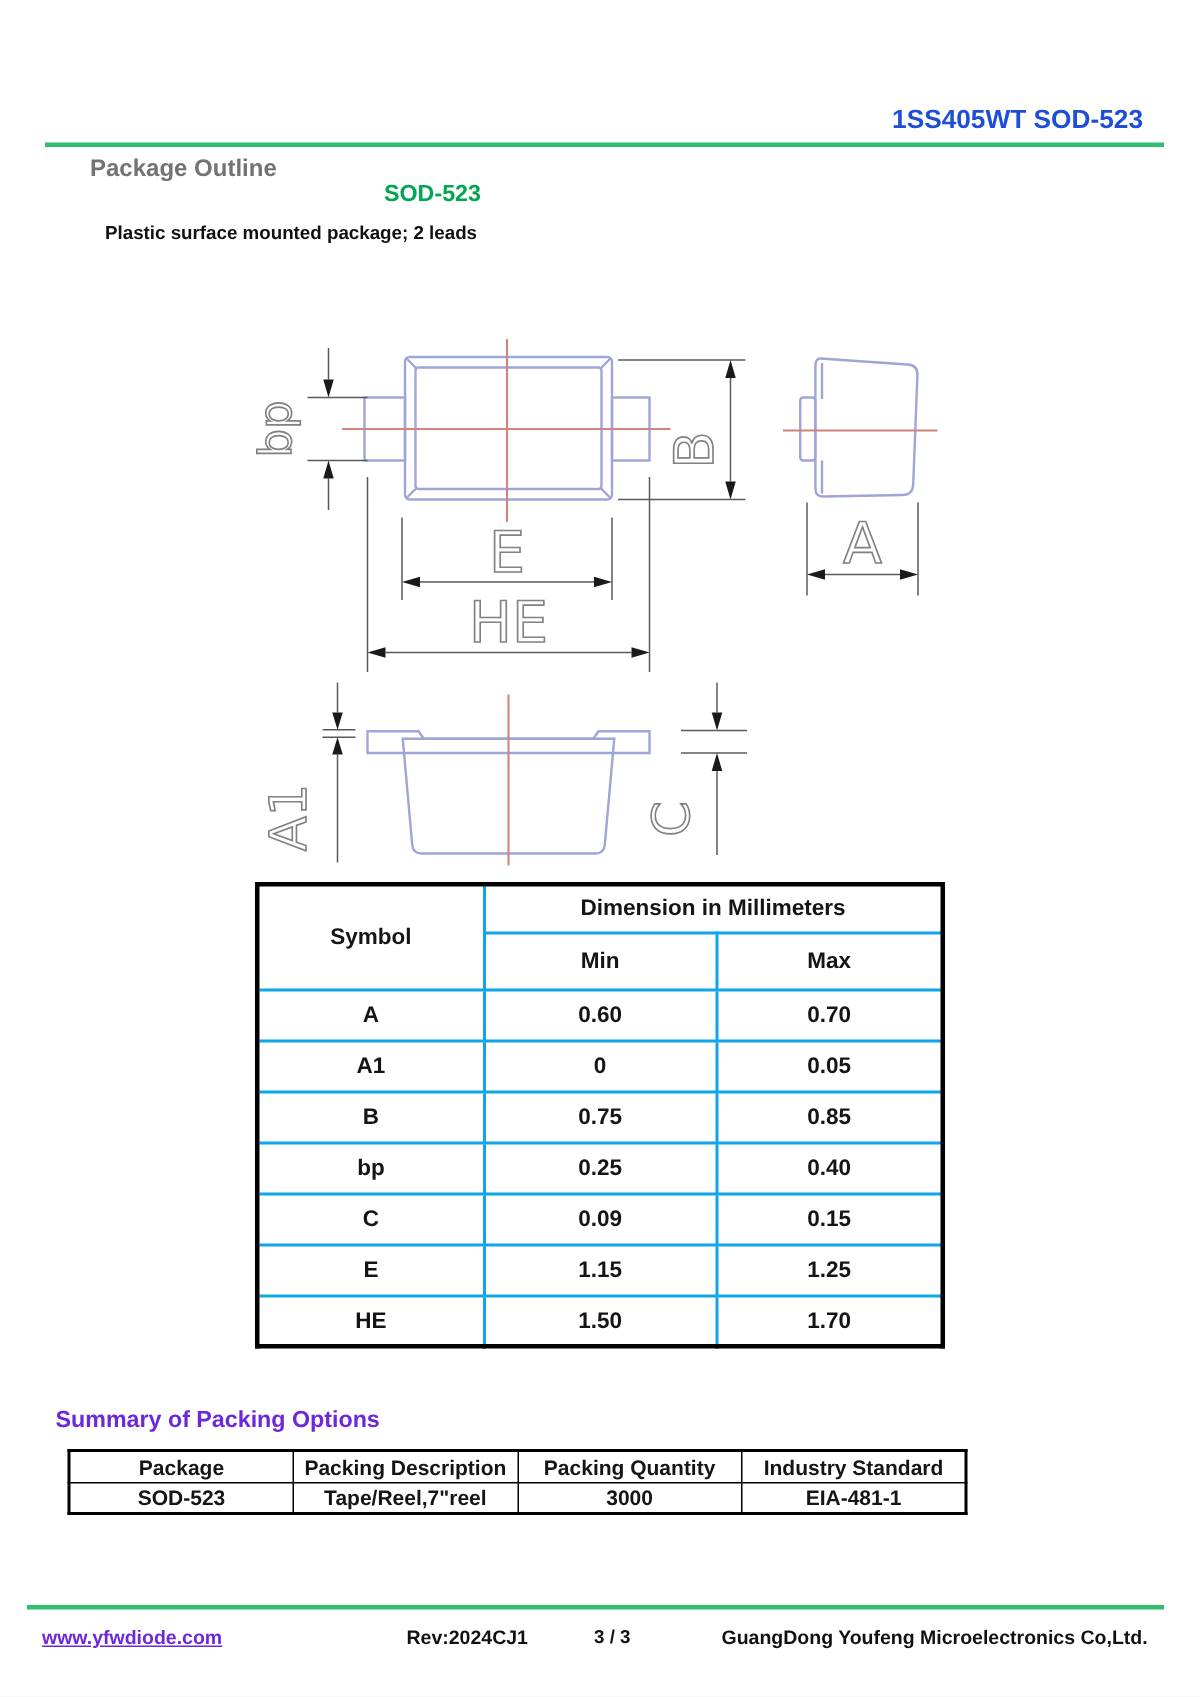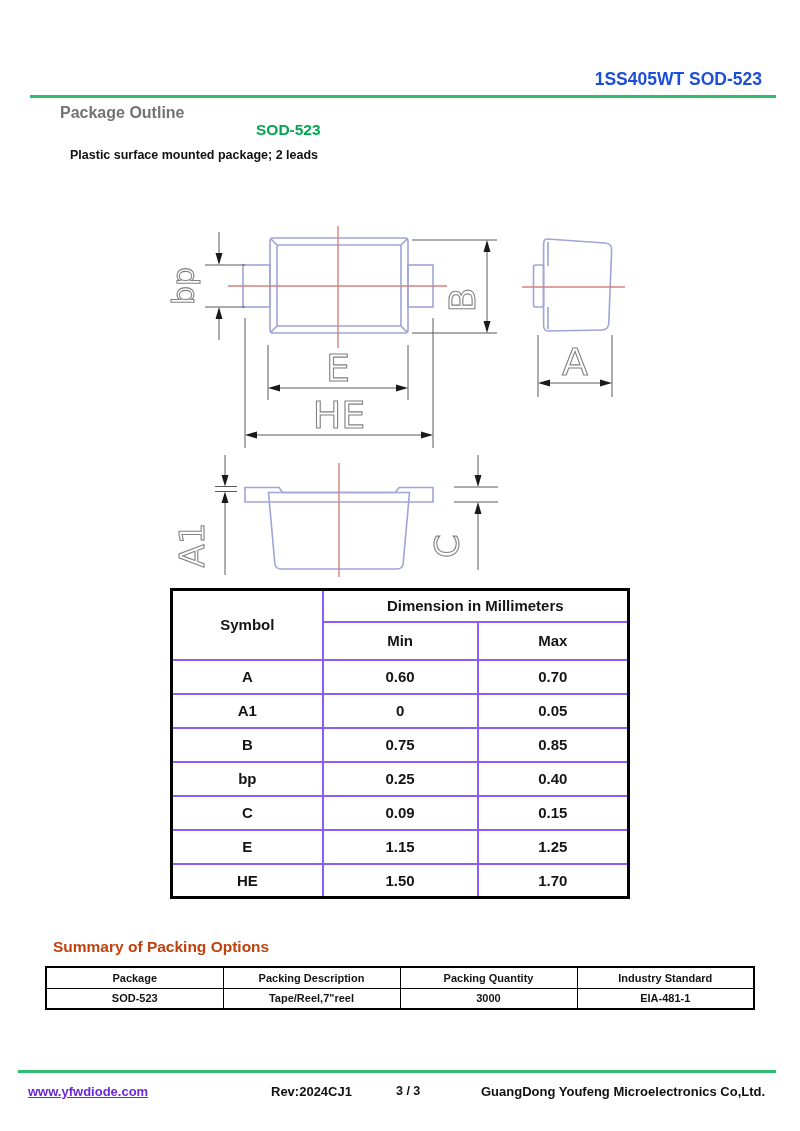--- a/index.html
+++ b/index.html
@@ -17,35 +17,35 @@
   .logo-cn { font-size:25px; font-weight:bold; color:#111; letter-spacing:4px; margin-top:1px;
              font-family:"Liberation Sans","DejaVu Sans",sans-serif; }
   .part-title { position:absolute; top:69px; right:38px; font-size:17.5px; font-weight:bold; color:#1d4ed8; }
   .rule { position:absolute; height:2.6px; background:#2FBE6E; }
   .rule-top { left:30px; top:95px; width:746px; }
   .rule-bottom { left:18px; top:1070px; width:758px; }
   
   .h-outline { position:absolute; left:60px; top:104px; font-size:16px; font-weight:bold; color:#737373; }
   .h-pkgname { position:absolute; left:256px; top:121px; font-size:15.5px; font-weight:bold; color:#00A651; }
   .subtitle  { position:absolute; left:70px; top:148px; font-size:12.5px; font-weight:bold; color:#111; }
-  .h-packing { position:absolute; left:53px; top:938px; font-size:15.5px; font-weight:bold; color:#c2410c; }
+  .h-packing { position:absolute; left:37px; top:938px; font-size:15.5px; font-weight:bold; color:#6d28d9; }
   
   .drawing { position:absolute; left:150px; top:205px; }
   .dim-label { fill:none; stroke:#828282; stroke-width:1.1; font-family:"DejaVu Sans",sans-serif; }
   
   .dims { position:absolute; left:170px; top:588px; border-collapse:collapse; width:460px;
           font-size:15px; font-weight:bold; color:#151515; }
-  .dims td, .dims th { border:2px solid #8b5cf6; text-align:center; vertical-align:middle; font-weight:bold; }
+  .dims td, .dims th { border:2px solid #0ea5e9; text-align:center; vertical-align:middle; font-weight:bold; }
   .dims { border:3px solid #000; }
   .dims .r-group { height:32px; }
   .dims .r-minmax { height:38px; }
   .dims .r-data td { height:34px; }
   
-  .pack { position:absolute; left:45px; top:966px; border-collapse:collapse; width:710px;
-          font-size:11px; font-weight:bold; color:#151515; }
+  .pack { position:absolute; left:45px; top:966px; border-collapse:collapse; width:600px;
+          font-size:14px; font-weight:bold; color:#151515; }
   .pack td, .pack th { border:1.5px solid #000; text-align:center; vertical-align:middle; height:21px; font-weight:bold; }
   .pack { border:2px solid #000; }
   
   .footer-item { position:absolute; top:1084px; font-size:13px; font-weight:bold; color:#111; white-space:nowrap; }
   .f-link { left:28px; color:#6d28d9; text-decoration:underline; cursor:pointer; }
   .f-rev  { left:247px;padding-left:24px; }
   .f-page { left:396px; font-size:12.5px; }
   .f-company { left:481px; }
 </style>
 </head>

